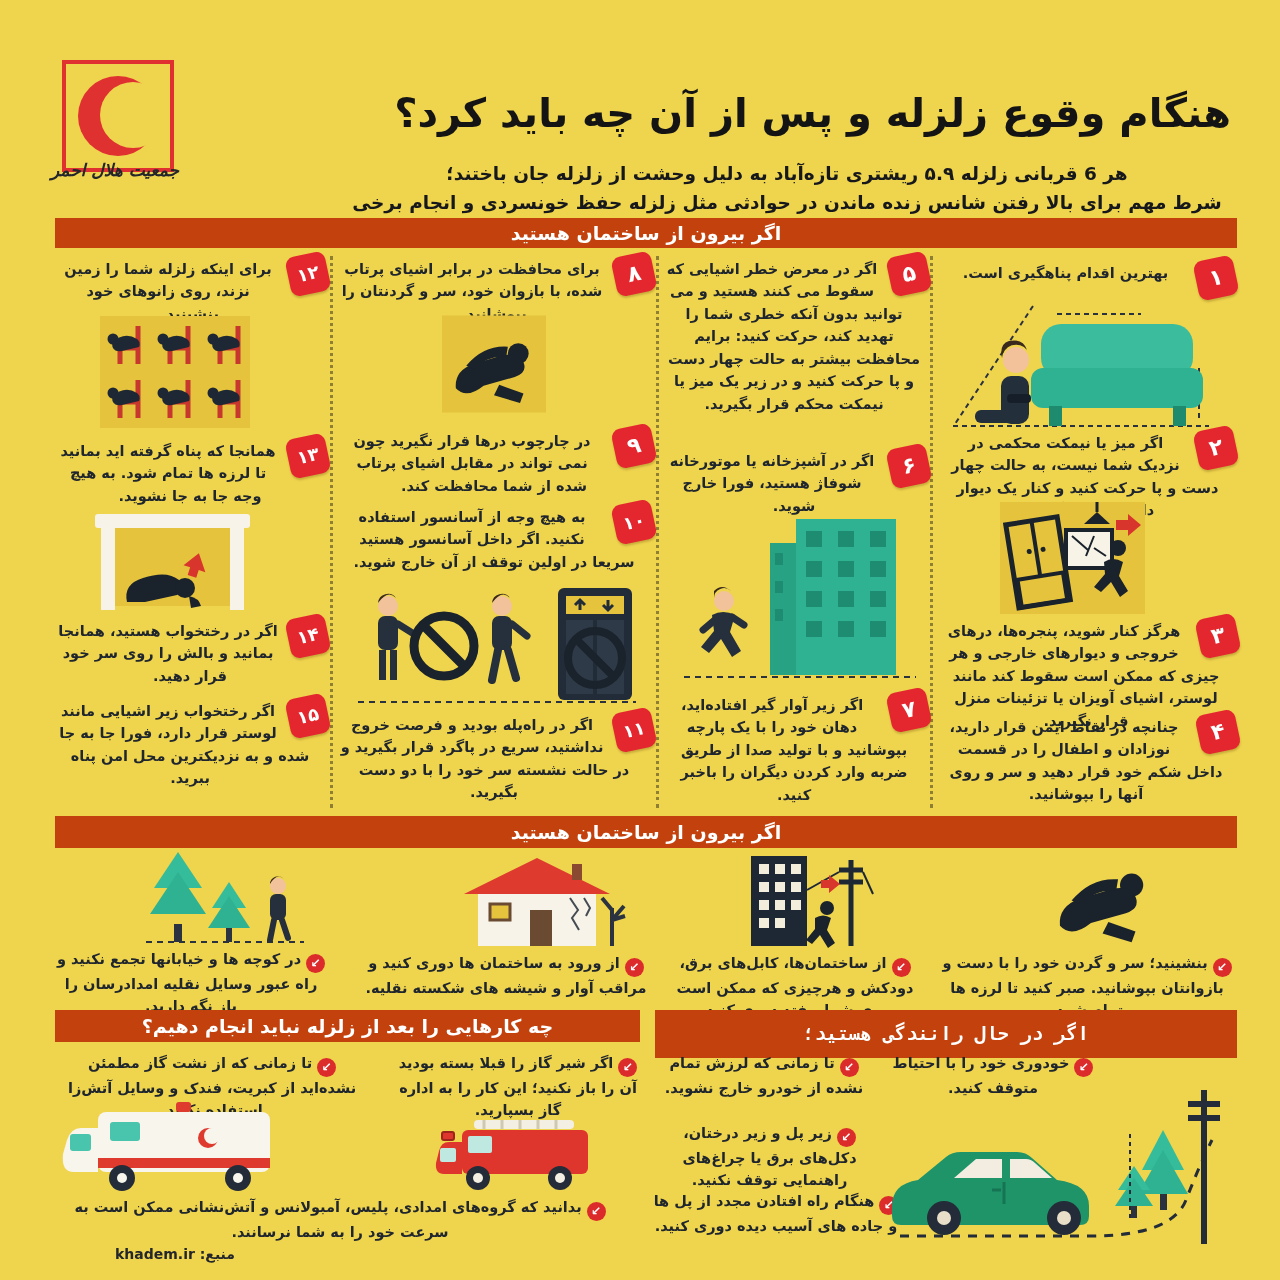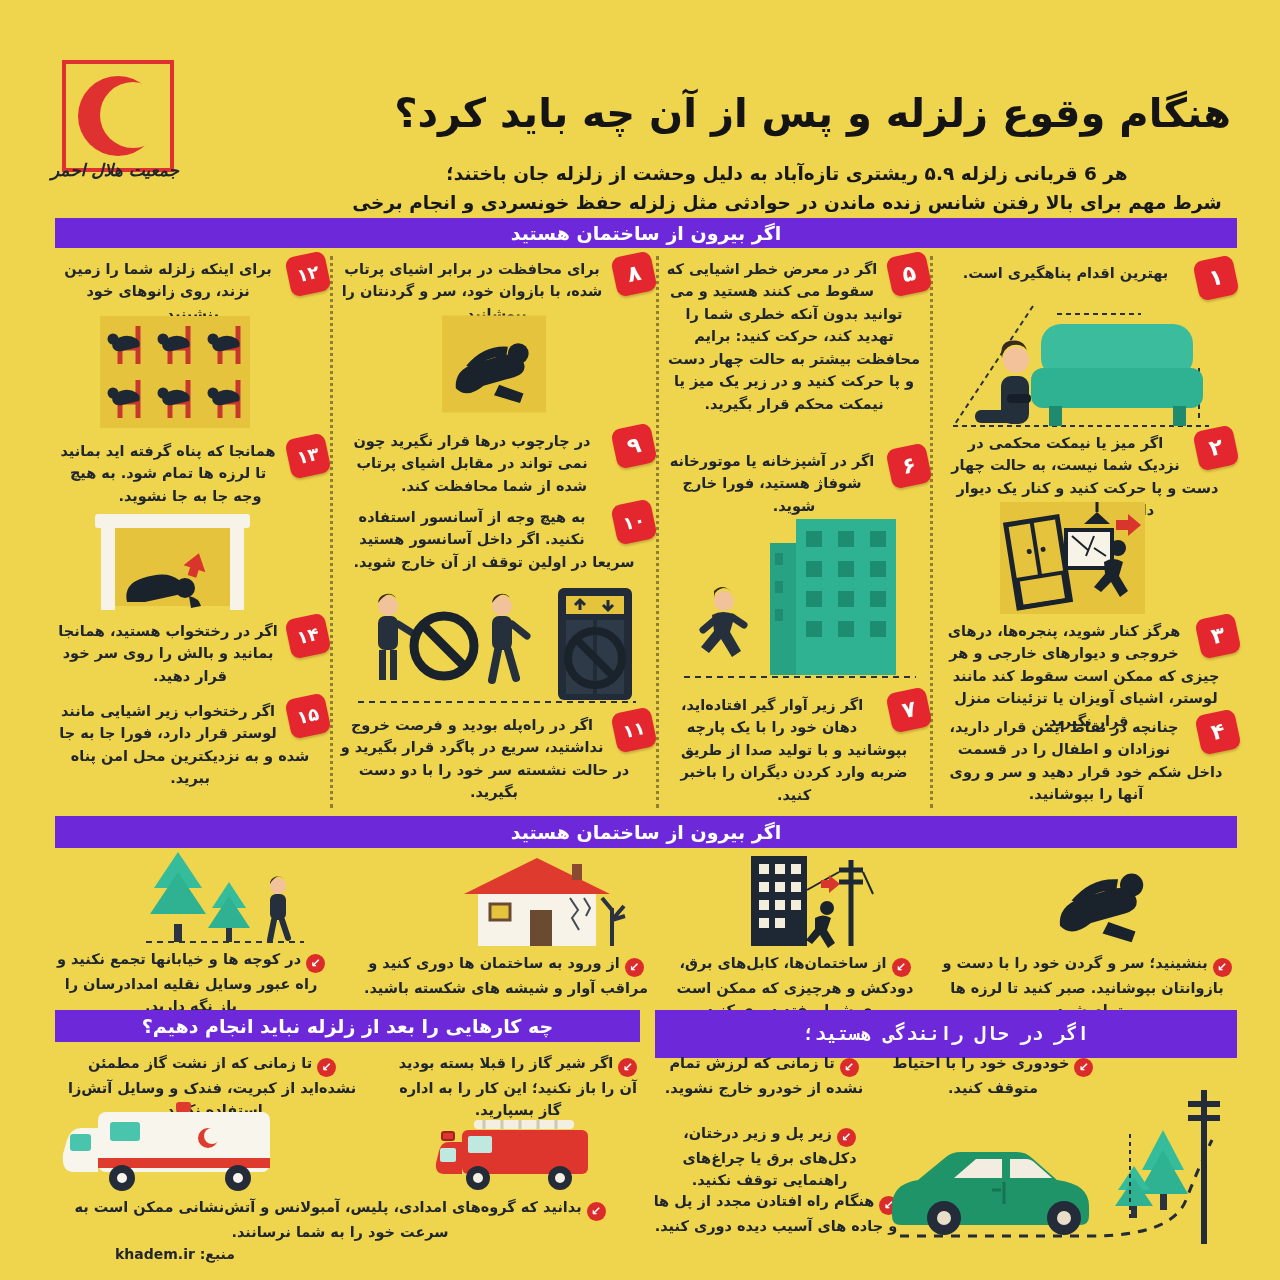--- a/index.html
+++ b/index.html
@@ -1,19 +1,19 @@
 <!DOCTYPE html>
 <html lang="fa"><head>
 <meta charset="utf-8">
 <style>
   html,body{margin:0;padding:0;background:#d8d8d8;}
   .poster{position:relative;width:1280px;height:1280px;background:#EFD44E;overflow:hidden;
           font-family:"DejaVu Sans",sans-serif;color:#20262E;}
   .abs{position:absolute;}
-  .banner{background:#6d28d9;color:#fff;font-weight:bold;font-size:19px;
+  .banner{background:#c2410c;color:#fff;font-weight:bold;font-size:19px;
           display:flex;align-items:center;justify-content:center;direction:rtl;}
   .title{font-weight:bold;font-size:40px;color:#141414;white-space:nowrap;direction:rtl;}
   .subtitle{direction:rtl;text-align:center;font-weight:bold;font-size:18.5px;line-height:1.55;color:#16181c;}
   .item{direction:rtl;font-weight:bold;font-size:14.5px;line-height:1.55;text-align:center;color:#20262E;}
   .badge{float:right;width:40px;height:40px;margin:-4px -6px 4px 10px;background:#E4272F;border-radius:9px;
          transform:rotate(-12deg);color:#fff;display:flex;align-items:center;justify-content:center;
          font-size:22px;font-weight:bold;box-shadow:0 2px 2px rgba(90,60,0,.25);}
   .badge.two{font-size:18px;}
   .vsep{width:0;border-left:3px dotted rgba(62,56,30,.55);}
   .caption{direction:rtl;font-weight:bold;font-size:14.5px;line-height:1.55;text-align:center;color:#20262E;}
@@ -303,21 +303,21 @@
   <svg class="abs" style="left:452px;top:852px;" width="175" height="98" viewBox="0 0 175 98">
     <polygon points="12,42 85,6 158,42" fill="#DE3A2E"></polygon>
     <rect x="120" y="12" width="10" height="16" fill="#8A4A32"></rect>
     <rect x="26" y="42" width="118" height="52" fill="#F7F3E8"></rect>
     <rect x="78" y="58" width="22" height="36" fill="#6B4A32"></rect>
     <rect x="38" y="52" width="20" height="16" fill="#E6C33D" stroke="#6B4A32" stroke-width="3"></rect>
     <path d="M118 46 l8 12 -6 8 7 12 M132 46 l6 10 -4 8" stroke="#454B52" stroke-width="2" fill="none"></path>
     <path d="M160 94 v-38 m0 12 l12 -14 m-12 4 l-10 -12 m10 22 l13 -4" stroke="#2A333F" stroke-width="4" fill="none"></path>
   </svg>
   <div class="abs caption" style="left:358px;top:952px;width:296px;">
-    <span class="bullet">↙</span><span>از ورود به ساختمان ها دوری کنید و مراقب آوار و شیشه های شکسته باشید.</span>
+    <span class="bullet">↙</span><span>از ورود به ساختمان ها دوری کنید و مراقب آوار و شیشه های شکسته نقلیه.</span>
   </div>
 
   <svg class="abs" style="left:140px;top:848px;" width="170" height="100" viewBox="0 0 170 100">
     <path d="M6 94 H164" stroke="#2A3240" stroke-width="2" stroke-dasharray="6 5" fill="none"></path>
     <g>
       <rect x="34" y="76" width="8" height="18" fill="#2A333F"></rect>
       <polygon points="38,4 62,40 14,40" fill="#35BD9B"></polygon>
       <polygon points="38,24 66,66 10,66" fill="#2FB291"></polygon>
     </g>
     <g>

